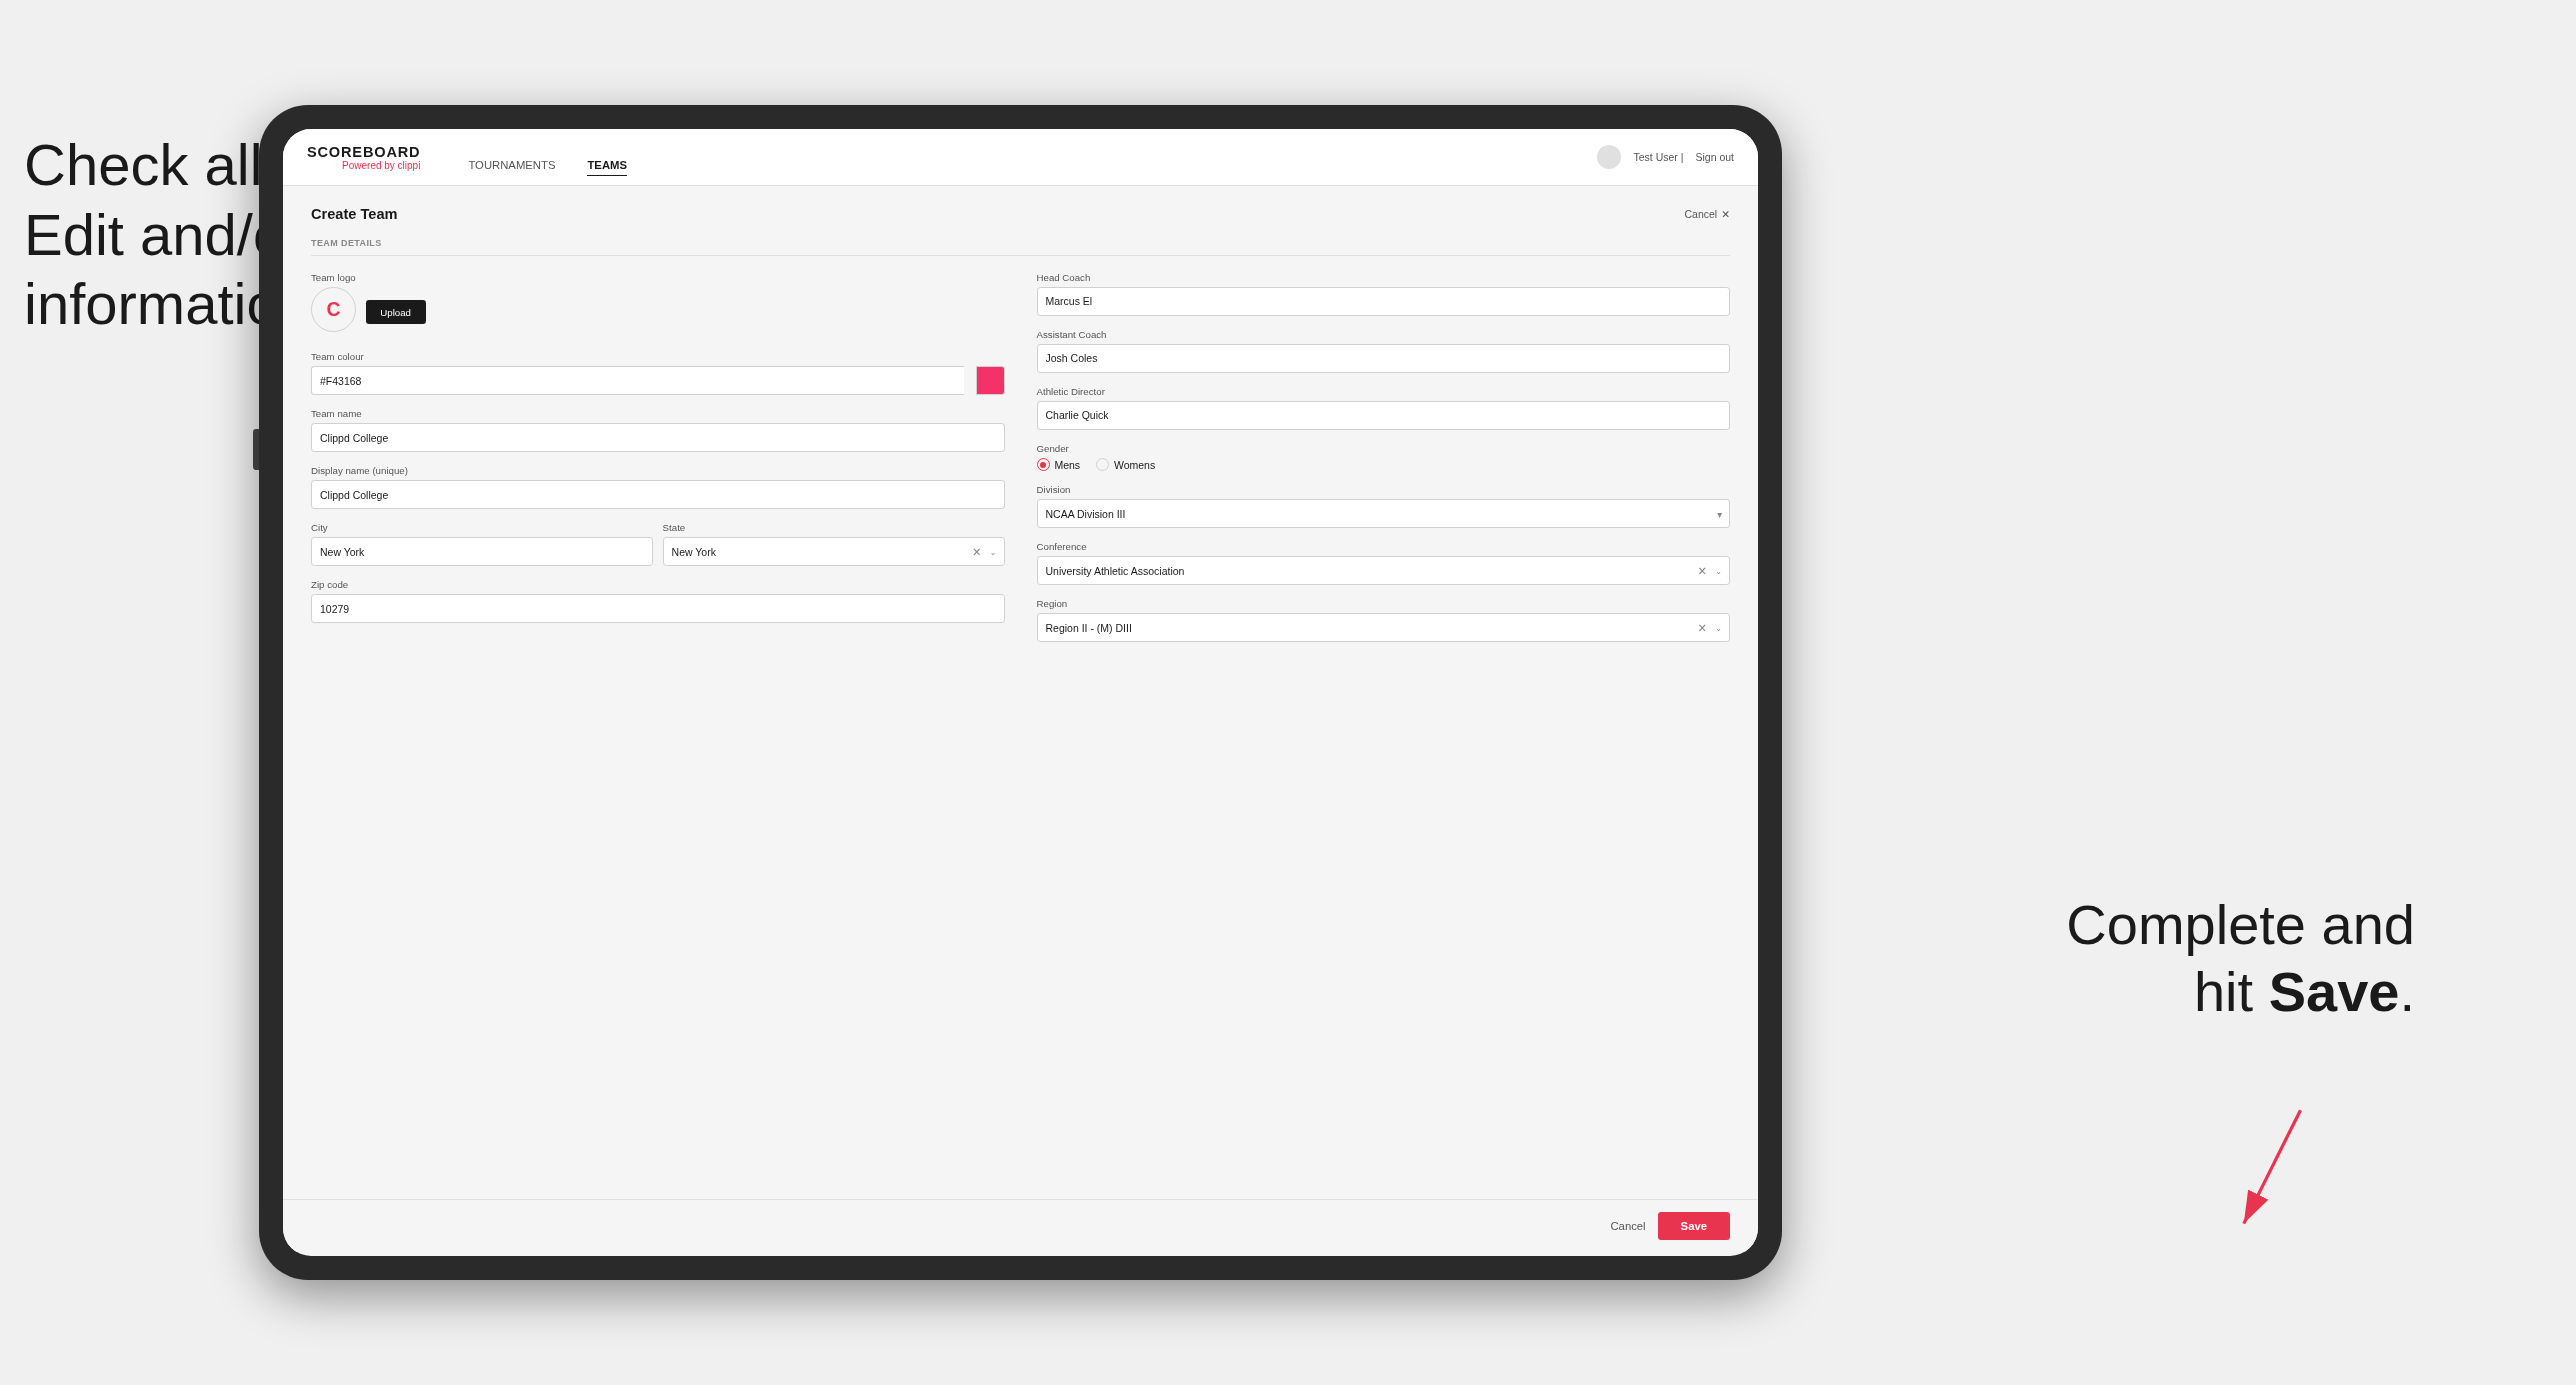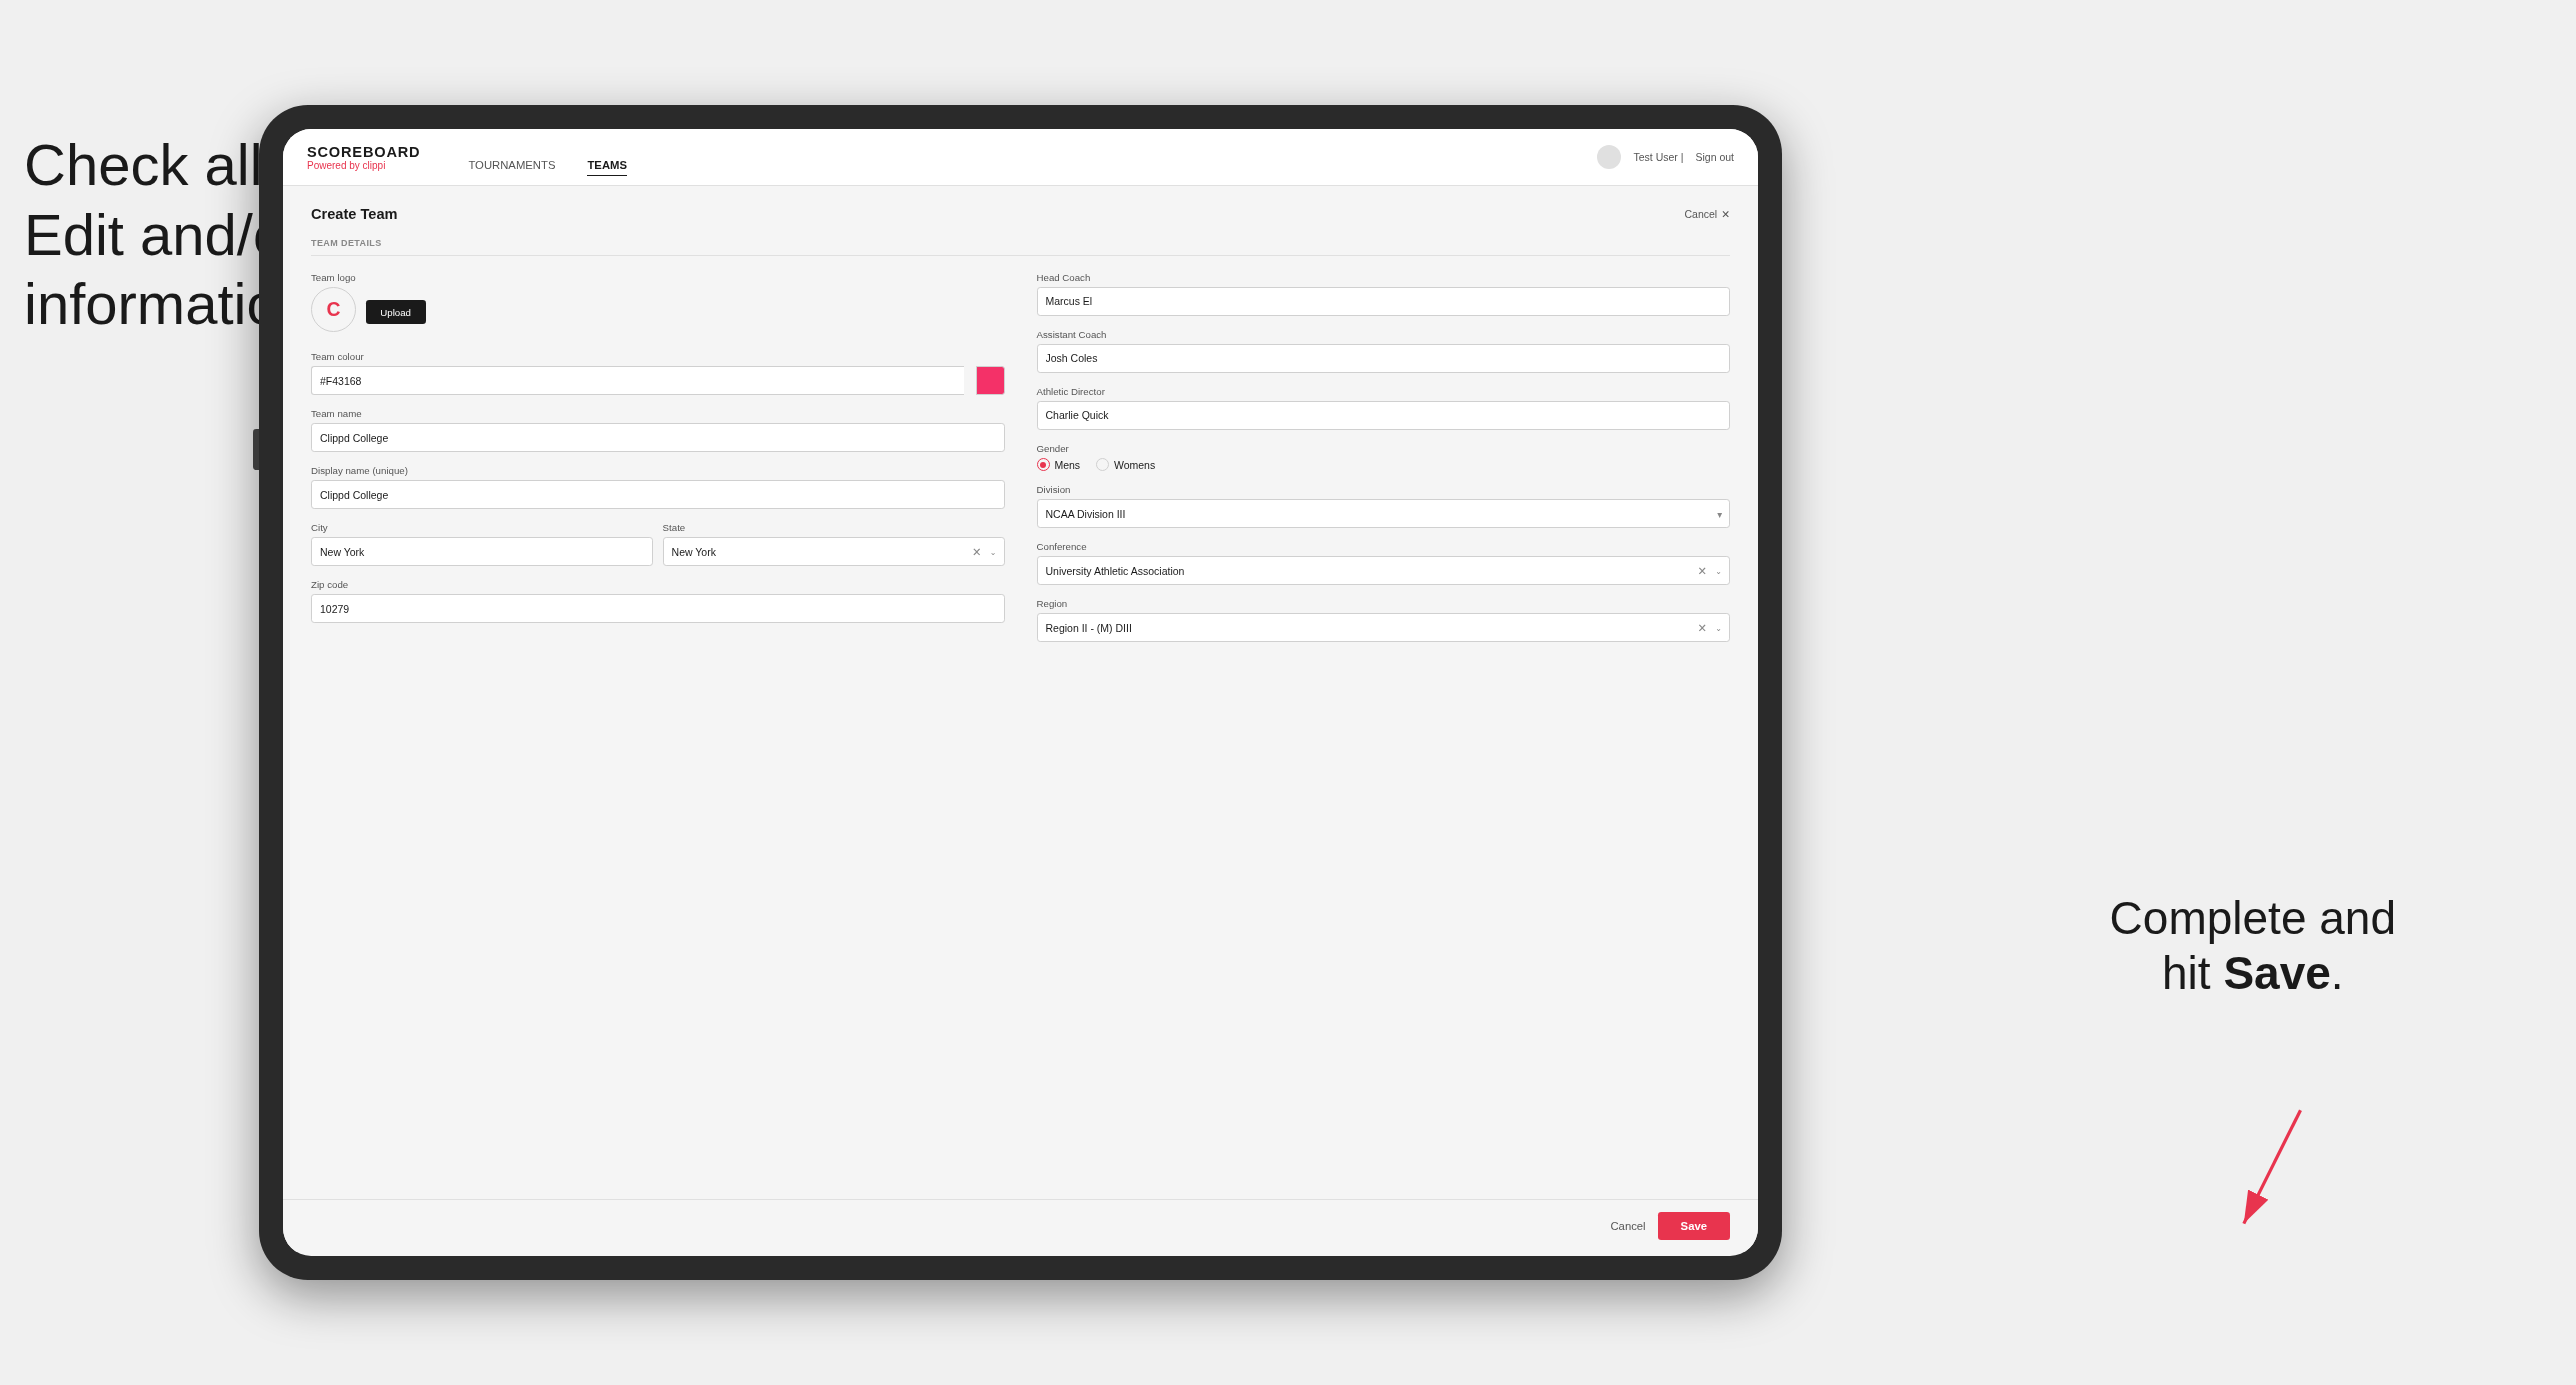--- a/index.html
+++ b/index.html
@@ -29,28 +29,28 @@
       position: absolute;
       left: 535px;
       top: 405px;
       width: 178px;
       height: 65px;
     }
 
     
     .complete-text {
       position: absolute;
-      right: 180px;
+      right: 161px;
       top: 891px;
-      font-size: 46px;
+      font-size: 56px;
       line-height: 1.2;
       color: #1a1a1a;
       font-weight: 400;
       max-width: 486px;
-      text-align: center;
+      text-align: right;
     }
     .complete-text strong { font-weight: 700; }
 
     
     .arrow-2 {
       position: absolute;
       right: 235px;
       top: 1094px;
       width: 162px;
       height: 162px;
@@ -79,20 +79,21 @@
 
     
     .navbar {
       background: #ffffff;
       height: 57px;
       display: flex;
       align-items: center;
       padding: 12px 24px;
       border-bottom: 0.8px solid #e0e0e0;
       gap: 32px;
+      text-align: right;
     }
 
     .nav-logo {
       display: flex;
       flex-direction: column;
     }
     .nav-logo-title {
       font-size: 14.6px;
       font-weight: 700;
       color: #1a1a1a;

